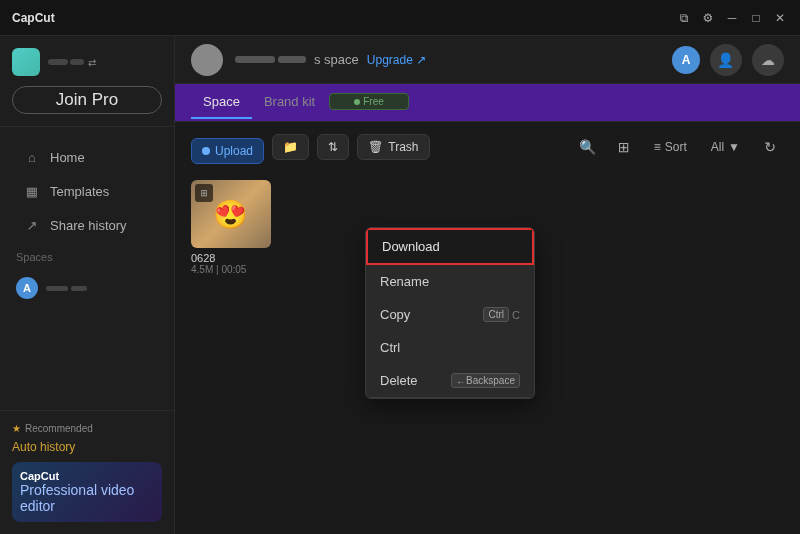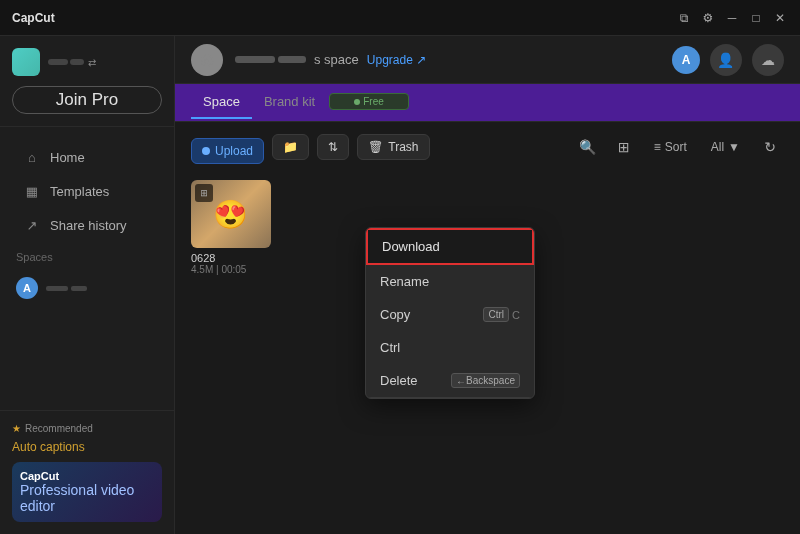--- a/index.html
+++ b/index.html
@@ -604,21 +604,21 @@
           </div>
         </div>
       </div>
     </div>
 
     <div class="sidebar-bottom">
       <div class="recommended-label">
         <span style="color:#d4a030;">★</span>
         <span>Recommended</span>
       </div>
-      <div class="auto-captions">Auto captions</div>
+      <div class="auto-captions">Auto history</div>
       <div class="capcut-card">
         <div>
           <div class="capcut-card-title">CapCut</div>
           <div class="capcut-card-sub">Professional video editor</div>
         </div>
       </div>
     </div>
   </div>
 
   <div class="main-content">

